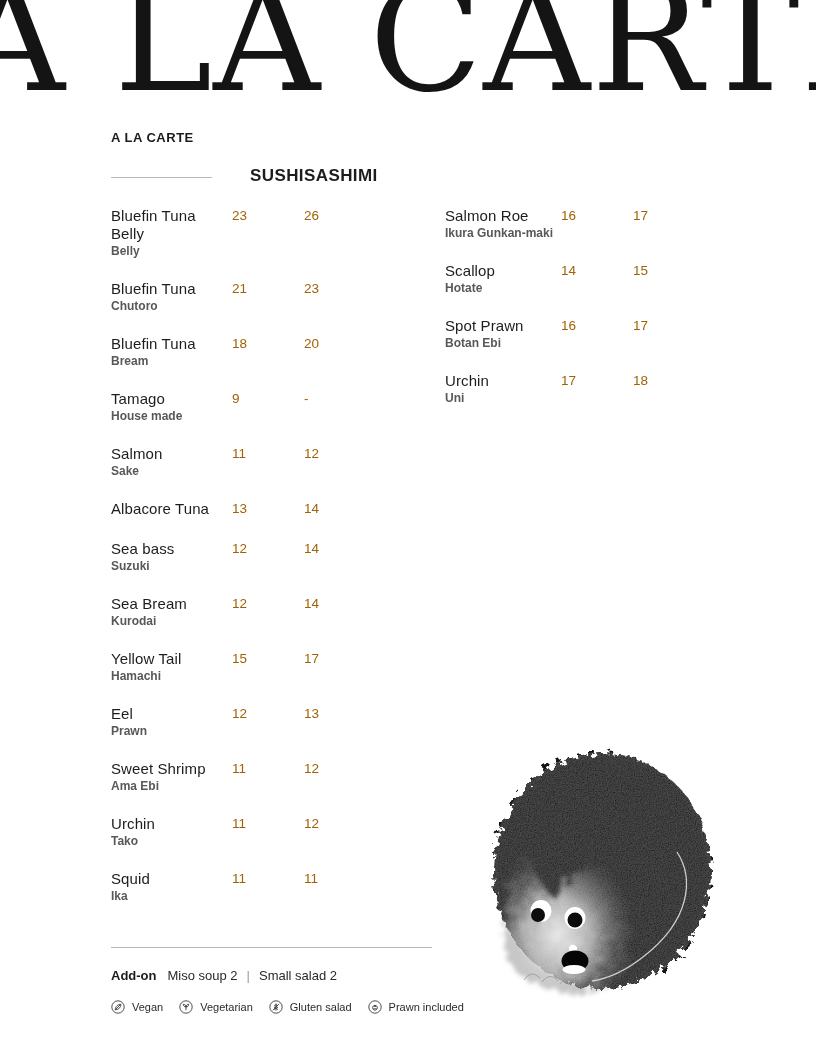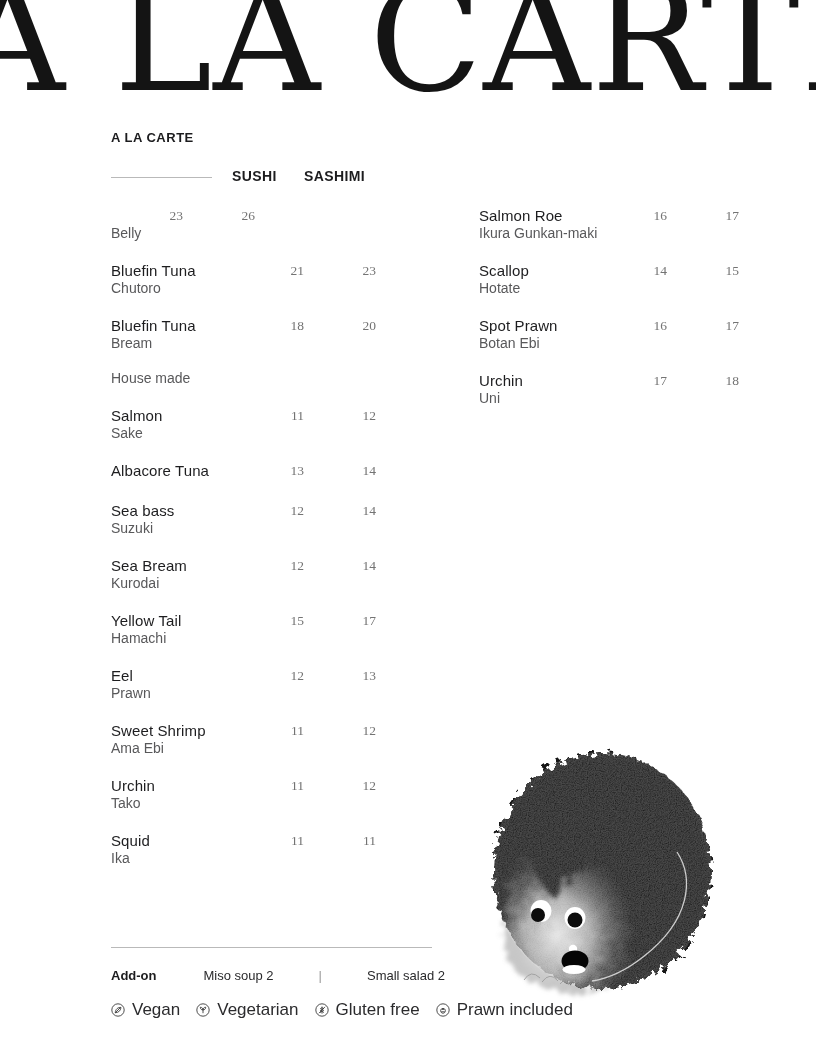--- a/index.html
+++ b/index.html
@@ -18,59 +18,60 @@
   }
   
   .section-title{
     position:absolute;left:111px;top:130px;
     font-size:13px;font-weight:700;letter-spacing:.5px;color:#1c1c1e;
   }
   
   .rule-top{position:absolute;left:111px;top:177px;width:101px;height:1px;background:#b9b9b9;}
   .head-row{position:absolute;left:111px;top:169px;width:265px;display:flex;align-items:flex-start;}
   .head-row .spacer{flex:1;}
-  .head-cell{width:72px;text-align:left;font-size:14px;font-weight:700;letter-spacing:.4px;line-height:14px;color:#1c1c1e;}
+  .head-cell{width:72px;text-align:right;font-size:17px;font-weight:700;letter-spacing:.4px;line-height:14px;color:#1c1c1e;}
   
   .menu-list{position:absolute;}
   #left-list{left:111px;top:207px;width:265px;}
-  #right-list{left:445px;top:207px;width:260px;margin-left:34px;}
+  #right-list{left:445px;top:207px;width:260px;}
   .item{margin-bottom:22px;}
   .item .row{display:flex;align-items:flex-start;}
   .item .nm{flex:1;font-size:15px;line-height:18px;font-weight:500;color:#1d1d1f;letter-spacing:.1px;}
-  .item .pc{width:72px;text-align:right;font-size:13.5px;line-height:18px;color:#737373;font-family:Liberation Serif, serif;}
-  .item .sub{font-size:14px;line-height:13px;margin-top:2px;color:#58585a;}
+  .item .pc{width:72px;text-align:left;font-size:13.5px;line-height:18px;color:#a16207;}
+  .item .sub{font-size:12px;line-height:13px;margin-top:2px;color:#58585a;font-weight:bold;}
   
   .rule-bottom{position:absolute;left:111px;top:947px;width:321px;height:1px;background:#b9b9b9;}
-  .addon-row{position:absolute;left:111px;top:968px;display:flex;align-items:baseline;font-size:13px;color:#2a2a2c;gap:36px;}
+  .addon-row{position:absolute;left:111px;top:968px;display:flex;align-items:baseline;font-size:13px;color:#2a2a2c;}
   .addon-label{font-weight:700;color:#1c1c1e;margin-right:11px;}
   .addon-sep{margin:0 9px;color:#9a9a9a;}
   .legend-row{position:absolute;left:111px;top:1000px;display:flex;align-items:center;gap:16px;}
   .legend-item{display:flex;align-items:center;gap:7px;}
   .legend-item svg{display:block;}
-  .legend-label{font-size:17px;color:#2b2b2d;}
+  .legend-label{font-size:11px;color:#2b2b2d;}
   
   .creature{position:absolute;left:484px;top:748px;width:236px;height:266px;}
 </style>
 </head>
 <body>
 
 <div class="hero-title">A LA CARTE</div>
 
 <div class="section-title">A LA CARTE</div>
 
 <div class="rule-top"></div>
 <div class="head-row">
   <div class="spacer"></div>
   <div class="head-cell">SUSHI</div>
   <div class="head-cell">SASHIMI</div>
 </div>
 
 <div class="menu-list" id="left-list">
   <div class="item">
     <div class="row">
+      <div class="nm">Bluefin Tuna Belly</div>
       <div class="pc">23</div>
       <div class="pc">26</div>
     </div>
     <div class="sub">Belly</div>
   </div>
 
   <div class="item">
     <div class="row">
       <div class="nm">Bluefin Tuna</div>
       <div class="pc">21</div>
@@ -82,20 +83,25 @@
   <div class="item">
     <div class="row">
       <div class="nm">Bluefin Tuna</div>
       <div class="pc">18</div>
       <div class="pc">20</div>
     </div>
     <div class="sub">Bream</div>
   </div>
 
   <div class="item">
+    <div class="row">
+      <div class="nm">Tamago</div>
+      <div class="pc">9</div>
+      <div class="pc">-</div>
+    </div>
     <div class="sub">House made</div>
   </div>
 
   <div class="item">
     <div class="row">
       <div class="nm">Salmon</div>
       <div class="pc">11</div>
       <div class="pc">12</div>
     </div>
     <div class="sub">Sake</div>
@@ -239,21 +245,21 @@
   </div>
   <div class="legend-item">
     <svg width="14" height="14" viewBox="0 0 14 14" fill="none" stroke="#3b3b3b" stroke-width="0.9">
       <circle cx="7" cy="7" r="6.2"></circle>
       <path d="M7 10.6 L7 3.6"></path>
       <path d="M5.1 5.9 L7 4.7 L8.9 5.9"></path>
       <path d="M5.1 7.7 L7 6.5 L8.9 7.7"></path>
       <path d="M5.1 9.5 L7 8.3 L8.9 9.5"></path>
       <path d="M4 10.2 L10 3.8"></path>
     </svg>
-    <span class="legend-label">Gluten free</span>
+    <span class="legend-label">Gluten salad</span>
   </div>
   <div class="legend-item">
     <svg width="14" height="14" viewBox="0 0 14 14" fill="none" stroke="#3b3b3b" stroke-width="0.9">
       <circle cx="7" cy="7" r="6.2"></circle>
       <path d="M5.4 9.6 C4.2 8.4 4.5 6.6 5.7 5.7 C6.4 5.3 7.6 5.3 8.3 5.7 C9.5 6.6 9.8 8.4 8.6 9.6 C7.7 10.4 6.3 10.4 5.4 9.6 Z"></path>
       <path d="M5.6 6.4 L8.4 6.4"></path>
       <path d="M5.2 8.8 L8.8 8.8"></path>
     </svg>
     <span class="legend-label">Prawn included</span>
   </div>

